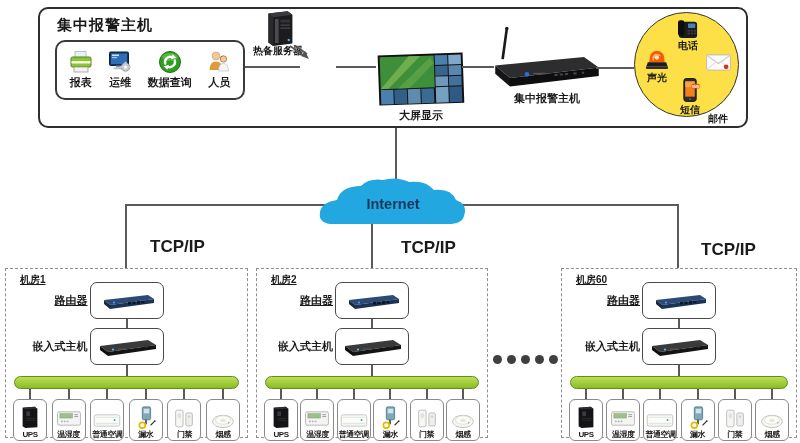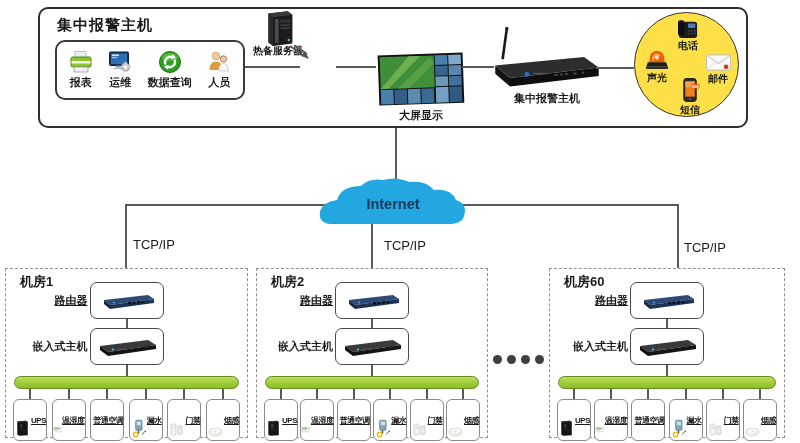--- a/index.html
+++ b/index.html
@@ -21,42 +21,42 @@
   .node{position:absolute;display:flex;flex-direction:column;align-items:center;}
   .node-label{font-size:11px;font-weight:bold;white-space:nowrap;}
   .node-label.sm{font-size:10px;margin-top:-2px;}
   .zigzag{position:absolute;left:248px;top:36px;width:24px;height:16px;}
   .alarm-circle{position:absolute;left:594px;top:3px;width:105px;height:105px;border:1.5px solid #333;
                 border-radius:50%;background:#fde047;box-sizing:border-box;}
   .c-item{position:absolute;display:flex;flex-direction:column;align-items:center;
           font-size:10px;font-weight:bold;white-space:nowrap;}
   
   .cloud-wrap{position:absolute;left:316px;top:176px;width:154px;height:50px;}
-  .tcp{position:absolute;font-size:13px;font-weight:normal;}
+  .tcp{position:absolute;font-size:17px;font-weight:bold;margin-left:17px;}
   
   .room{position:absolute;top:268px;height:170px;border:1.5px dashed #909090;background:#fff;box-sizing:border-box;}
-  .room-title{position:absolute;left:14px;top:4px;font-size:13px;font-weight:bold;}
+  .room-title{position:absolute;left:14px;top:4px;font-size:10px;font-weight:bold;text-decoration:underline;}
   .eq-box{position:absolute;left:50%;transform:translateX(-50%);width:74px;height:37px;
           border:1.5px solid #4a4a4a;border-radius:7px;background:#fff;box-sizing:border-box;
           display:flex;align-items:center;justify-content:center;}
   .router-box{top:13px;}
   .host-box{top:59px;}
   .side-label{position:absolute;right:calc(50% + 39px);font-size:11px;font-weight:bold;white-space:nowrap;}
   .router-lbl{top:24px;text-decoration:underline;}
   .host-lbl{top:70px;}
   .rvl{position:absolute;left:50%;margin-left:-1px;width:2px;background:#5a5a5a;}
   .rvl.v1{top:50px;height:9px;}
   .rvl.v2{top:96px;height:11px;}
   .bus{position:absolute;left:8px;right:8px;top:107px;height:13px;border-radius:7px;
        background:linear-gradient(#bcdf58,#8abd24);border:1px solid #628c1d;box-sizing:border-box;}
   .dev-row{position:absolute;left:7px;right:7px;top:120px;display:flex;justify-content:space-between;}
   .dev{display:flex;flex-direction:column;align-items:center;width:34px;}
   .dev-line{width:2px;height:10px;background:#5a5a5a;}
   .dev-box{width:34px;height:42px;border:1.5px solid #8a8a8a;border-radius:6px;background:#fff;
-           box-sizing:border-box;display:flex;flex-direction:row;align-items:center;text-decoration:underline;}
+           box-sizing:border-box;display:flex;flex-direction:column;align-items:center;}
   .dev-box svg{margin:auto auto 0 auto;}
   .dev-label{font-size:8px;font-weight:bold;letter-spacing:-0.5px;white-space:nowrap;line-height:11px;}
   .dots{position:absolute;left:493px;top:355px;display:flex;gap:5px;}
   .dots span{width:9px;height:9px;border-radius:50%;background:#3f3f3f;}
   .defs{position:absolute;width:0;height:0;}
 </style>
 </head>
 <body>
 
 <div class="canvas">
@@ -275,21 +275,21 @@
       <div class="c-item" style="left:4px;top:33px;width:36px;">
         <svg width="26" height="25" viewBox="0 0 26 26">
           <path d="M5 17 Q5 5 13 5 Q21 5 21 17 Z" fill="#f25c05"></path>
           <path d="M8 14 Q8 8 13 8 Q16 8 17 11 Q13 9 11 12 Q9 14 10 16 Z" fill="#ffb26b"></path>
           <circle cx="13" cy="12" r="2.2" fill="#ffe0b0"></circle>
           <path d="M3.5 17 L22.5 17 L24 21 L2 21 Z" fill="#1d1d1f"></path>
           <rect x="1.5" y="21" width="23" height="3" rx="1" fill="#2d2d30"></rect>
         </svg>
         <div>声光</div>
       </div>
-      <div class="c-item" style="left:64px;top:40px;width:38px;">
+      <div class="c-item" style="left:64px;top:40px;width:38px;gap:40px;">
         <svg width="27" height="19" viewBox="0 0 27 20">
           <rect x="1" y="2" width="25" height="16" rx="1.5" fill="#fbfbfb" stroke="#b9b9b9"></rect>
           <path d="M2 3 L13.5 11 L25 3" fill="none" stroke="#c9c9c9" stroke-width="1.2"></path>
           <path d="M2 17 L10 10 M25 17 L17 10" stroke="#d9d9d9" stroke-width="1" fill="none"></path>
           <circle cx="21.5" cy="14.5" r="2.5" fill="#cc3333"></circle>
         </svg>
         <div>邮件</div>
       </div>
       <div class="c-item" style="left:34px;top:64px;width:42px;">
         <svg width="19" height="26" viewBox="0 0 20 26">
@@ -479,21 +479,21 @@
   </div>
 
   <div class="dots">
     <span></span>
       <span></span>
       <span></span>
       <span></span>
       <span></span>
   </div>
 
-  <div class="room" style="left:549px;width:236px;">
+  <div class="room" style="left:561px;width:236px;">
     <div class="room-title">机房60</div>
     <div class="side-label router-lbl">路由器</div>
     <div class="eq-box router-box">
       <svg width="58" height="20">
           <use href="#i-router"></use>
         </svg>
     </div>
     <div class="rvl v1"></div>
     <div class="side-label host-lbl">嵌入式主机</div>
     <div class="eq-box host-box">

